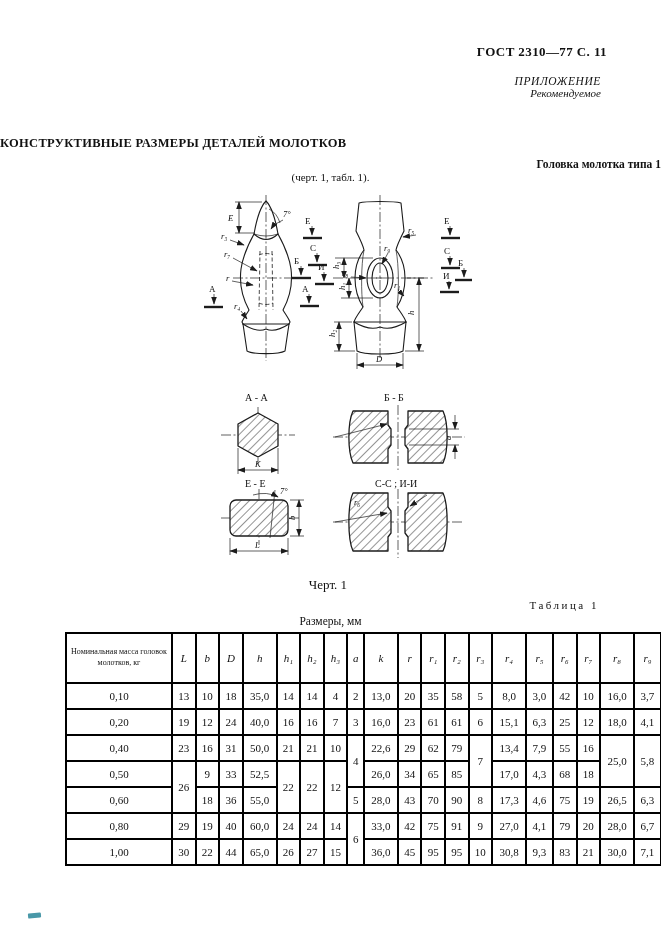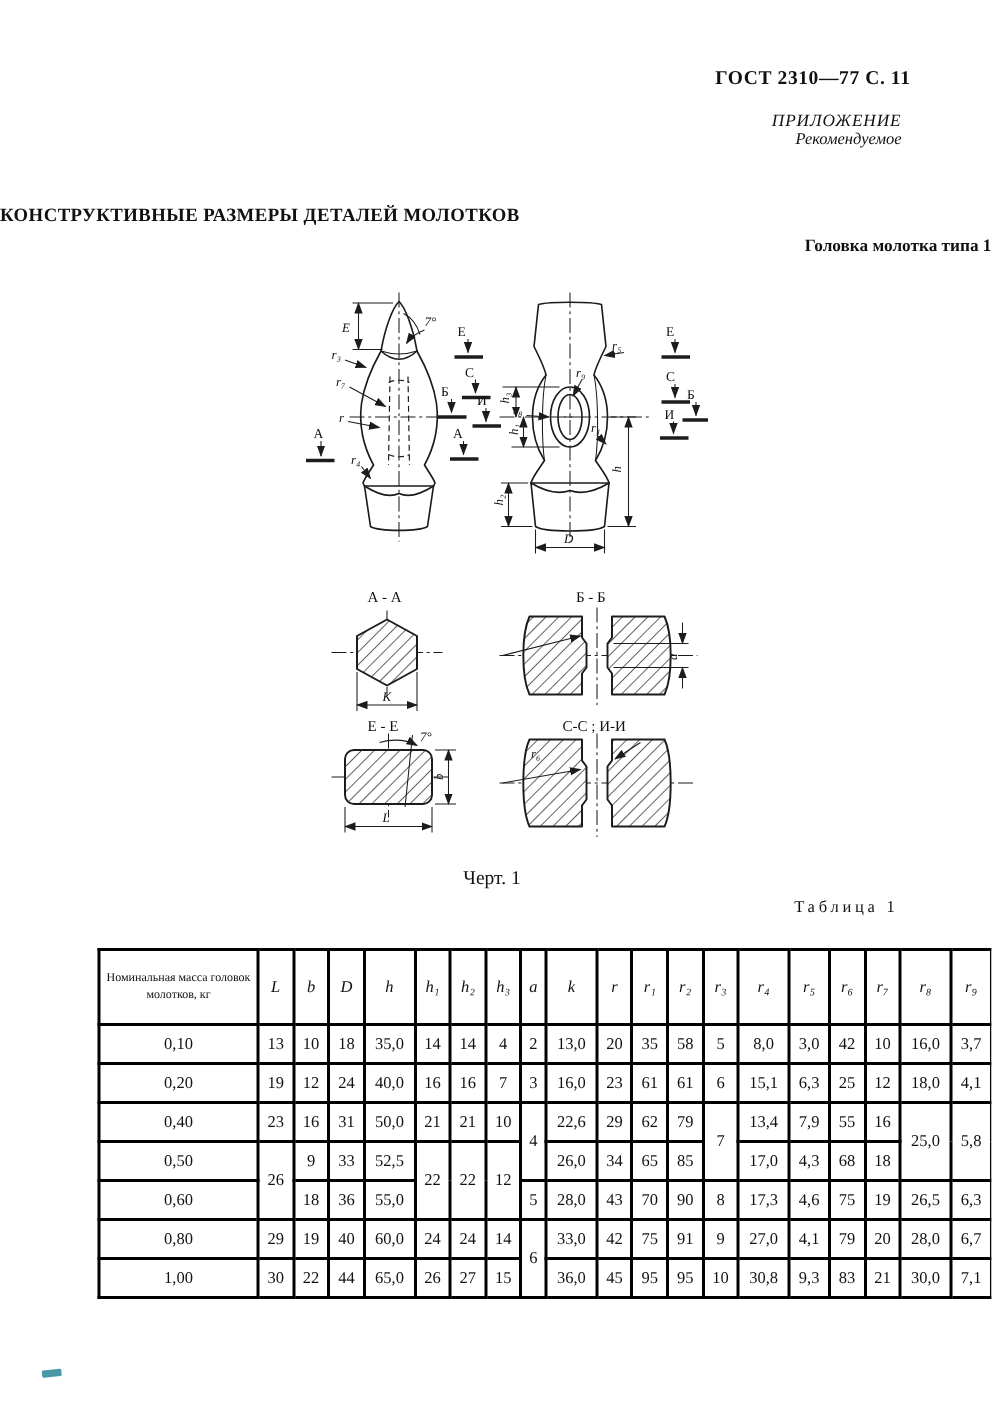--- a/index.html
+++ b/index.html
@@ -45,20 +45,21 @@
 
   <div class="abs gost-header">ГОСТ 2310—77 С. 11</div>
 
   <div class="abs annex">
     <div class="l1">ПРИЛОЖЕНИЕ</div>
     <div class="l2">Рекомендуемое</div>
   </div>
 
   <div class="abs doc-title">КОНСТРУКТИВНЫЕ РАЗМЕРЫ ДЕТАЛЕЙ МОЛОТКОВ</div>
   <div class="abs fig-title">Головка молотка типа 1</div>
+  <div class="abs fig-note">(черт. 1, табл. 1).</div>
 
   <div class="abs drawing-wrap">
     <svg width="290" height="380" viewBox="0 0 290 380">
       <defs>
         <pattern id="hatch" patternUnits="userSpaceOnUse" width="6" height="6" patternTransform="rotate(45)">
           <rect width="6" height="6" fill="#fff"></rect>
           <line x1="0" y1="0" x2="0" y2="6" stroke="#2a2a2a" stroke-width="1"></line>
         </pattern>
         <marker id="ar" markerWidth="11" markerHeight="8" refX="10" refY="4" orient="auto-start-reverse">
           <path d="M0,0 L11,4 L0,8 Z" fill="#1c1c1c"></path>
@@ -236,20 +237,21 @@
         <text class="lbl" x="171" y="312">r₆</text>
         <line class="thin" x1="152" y1="329" x2="204" y2="320" marker-end="url(#ar)"></line>
         <line class="thin" x1="244" y1="302" x2="227" y2="313" marker-end="url(#ar)"></line>
       </g>
     </svg>
   </div>
 
   <div class="abs fig-caption">Черт. 1</div>
 
   <div class="abs table-label">Таблица 1</div>
+  <div class="abs table-units">Размеры, мм</div>
 
   <div class="abs tbl-wrap">
     <table class="dims">
       <thead>
         <tr>
             <th class="first">Номинальная масса головок молотков, кг</th>
             <th>L</th>
             <th>b</th>
             <th>D</th>
             <th>h</th>

